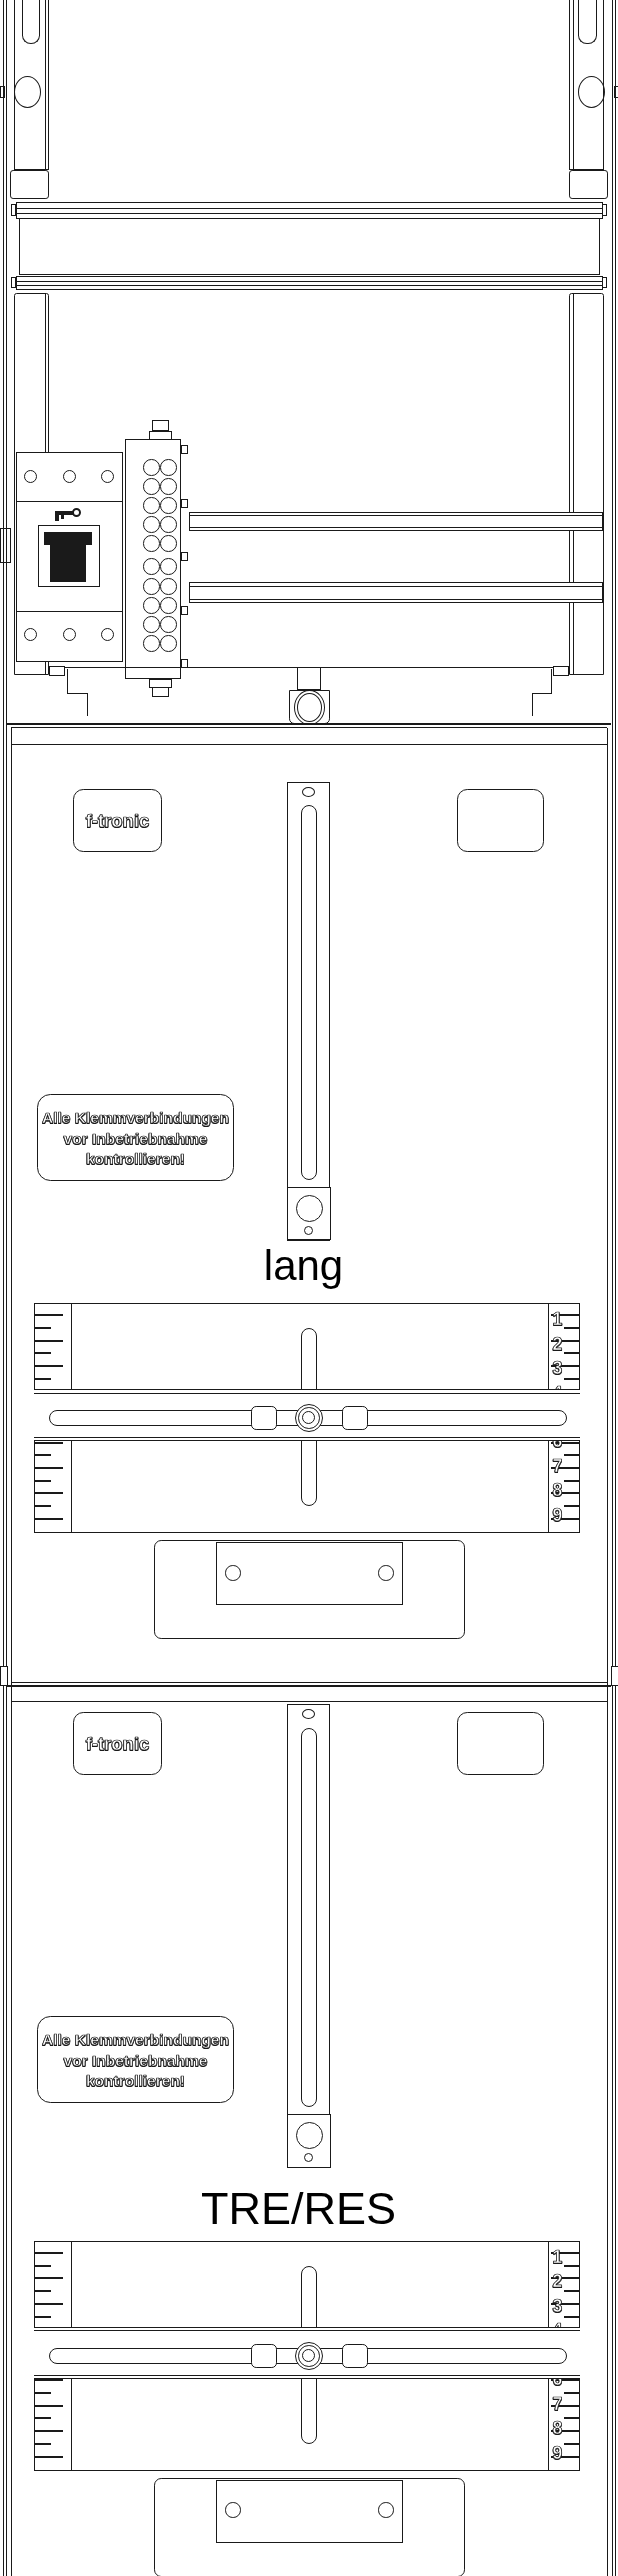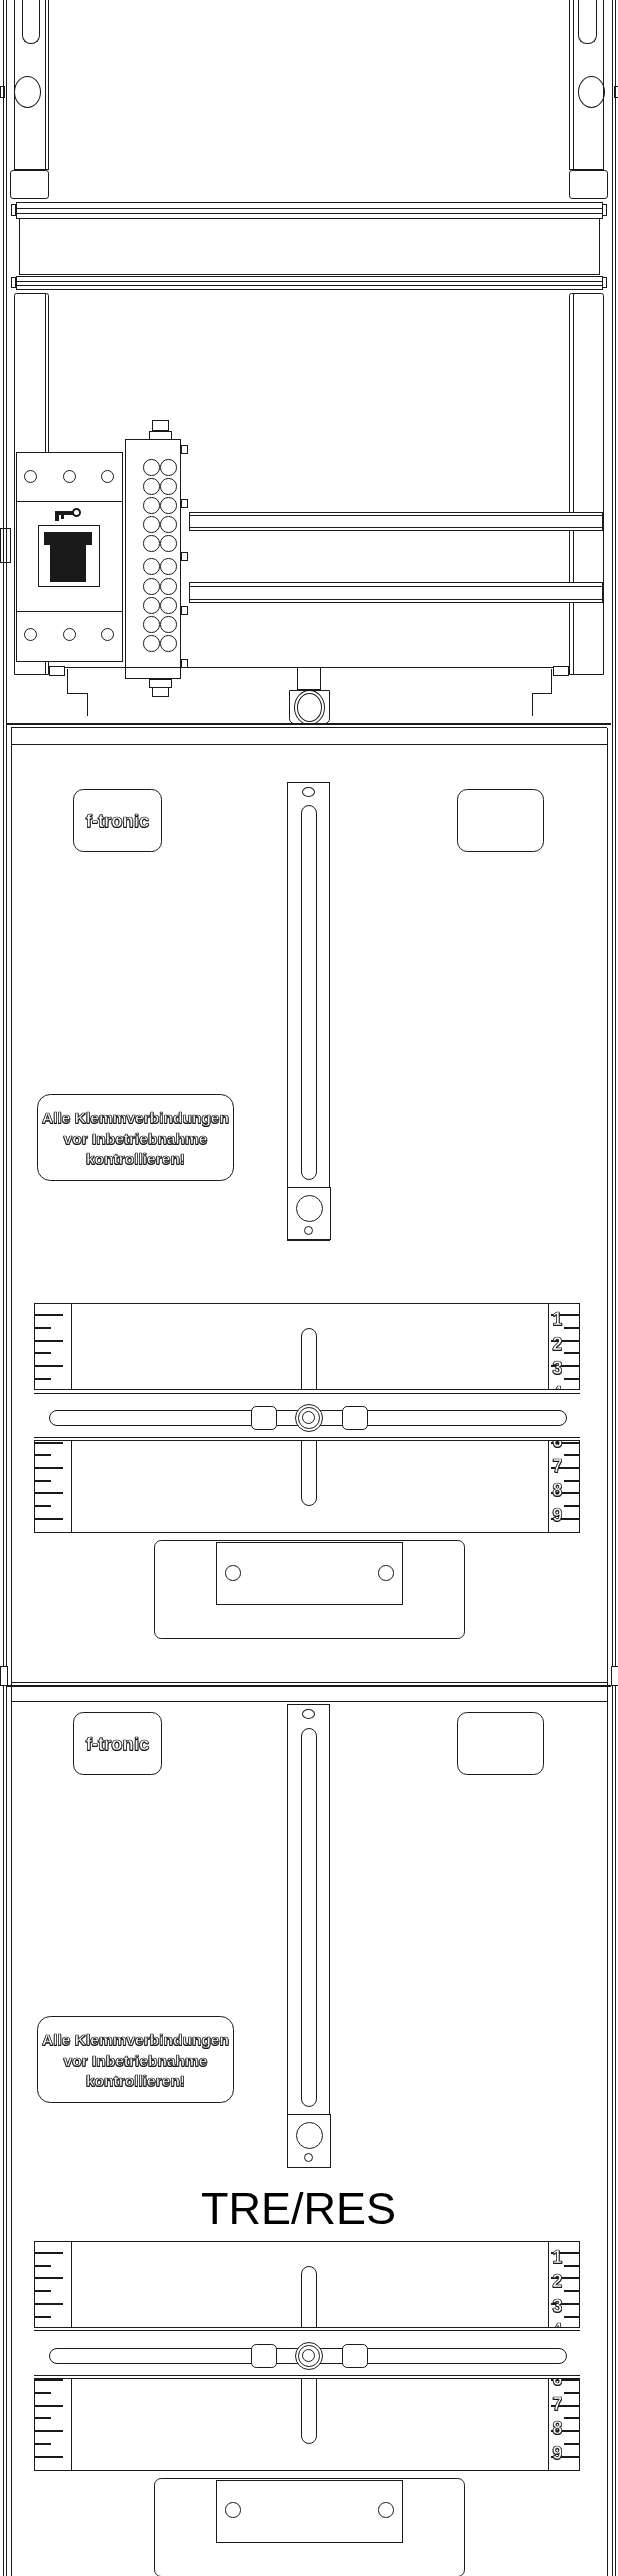--- a/index.html
+++ b/index.html
@@ -154,20 +154,21 @@
   <div class="a b w" style="left:287px;top:1187px;width:44px;height:53px"></div>
   <div class="a b rnd" style="left:296px;top:1195px;width:27px;height:27px"></div>
   <div class="a b rnd" style="left:304px;top:1226px;width:9.3px;height:9.3px"></div>
 
   <div class="a b otx" style="left:37px;top:1094px;width:197px;height:87px;border-radius:13.4px;text-align:center;font-size:15.5px;line-height:20.6px;padding-top:13px">
     <div>Alle Klemmverbindungen</div>
     <div>vor Inbetriebnahme</div>
     <div>kontrollieren!</div>
   </div>
 
+  <div class="a name-label" style="left:226px;top:1243px;width:155px;font-size:42px;line-height:1.1">lang</div>
 
   <div class="a b2 w" style="left:34px;top:1303px;width:546px;height:230px"></div>
   <div class="a ln" style="left:71px;top:1303px;width:0.5px;height:230px"></div>
   <div class="a ln" style="left:548px;top:1303px;width:0.5px;height:230px"></div>
   <div class="a" id="gen-scale-p1" style="inset:0">
       <div class="a " style="left: 35px; top: 1314px; width: 28px; height: 1.5px; background: var(--ln);"></div>
       <div class="a " style="left: 551px; top: 1314px; width: 28px; height: 1.5px; background: var(--ln);"></div>
       <div class="a " style="left: 35px; top: 1327px; width: 15.5px; height: 1.5px; background: var(--ln);"></div>
       <div class="a " style="left: 564px; top: 1327px; width: 15.5px; height: 1.5px; background: var(--ln);"></div>
       <div class="a " style="left: 35px; top: 1340px; width: 28px; height: 1.5px; background: var(--ln);"></div>

